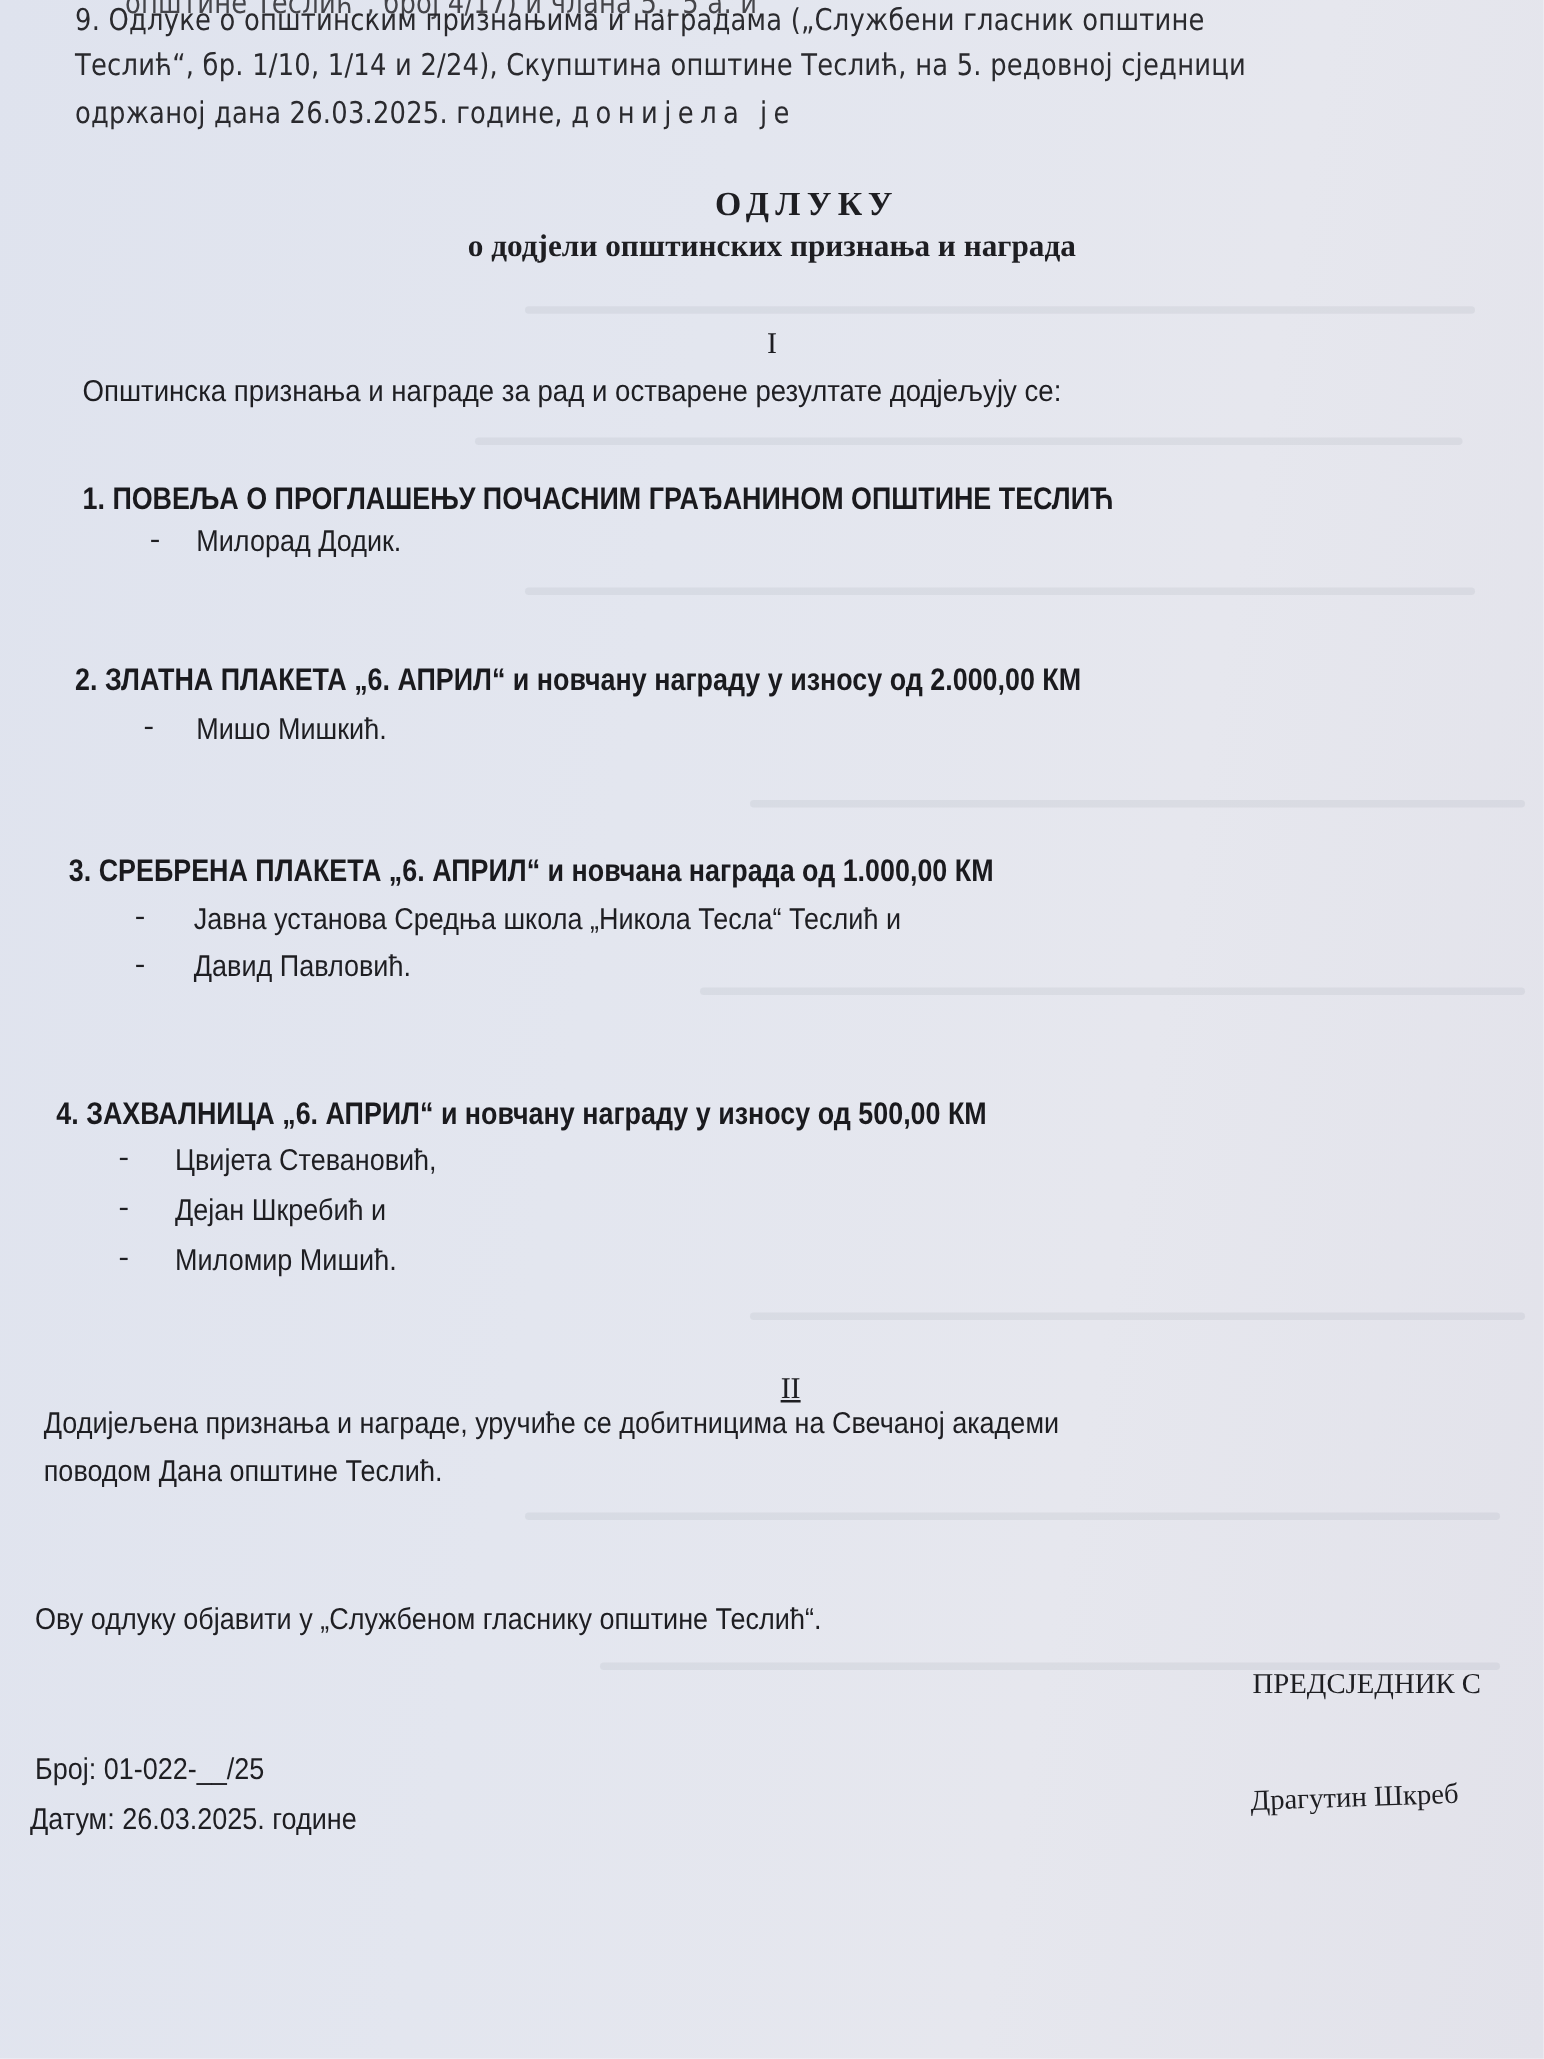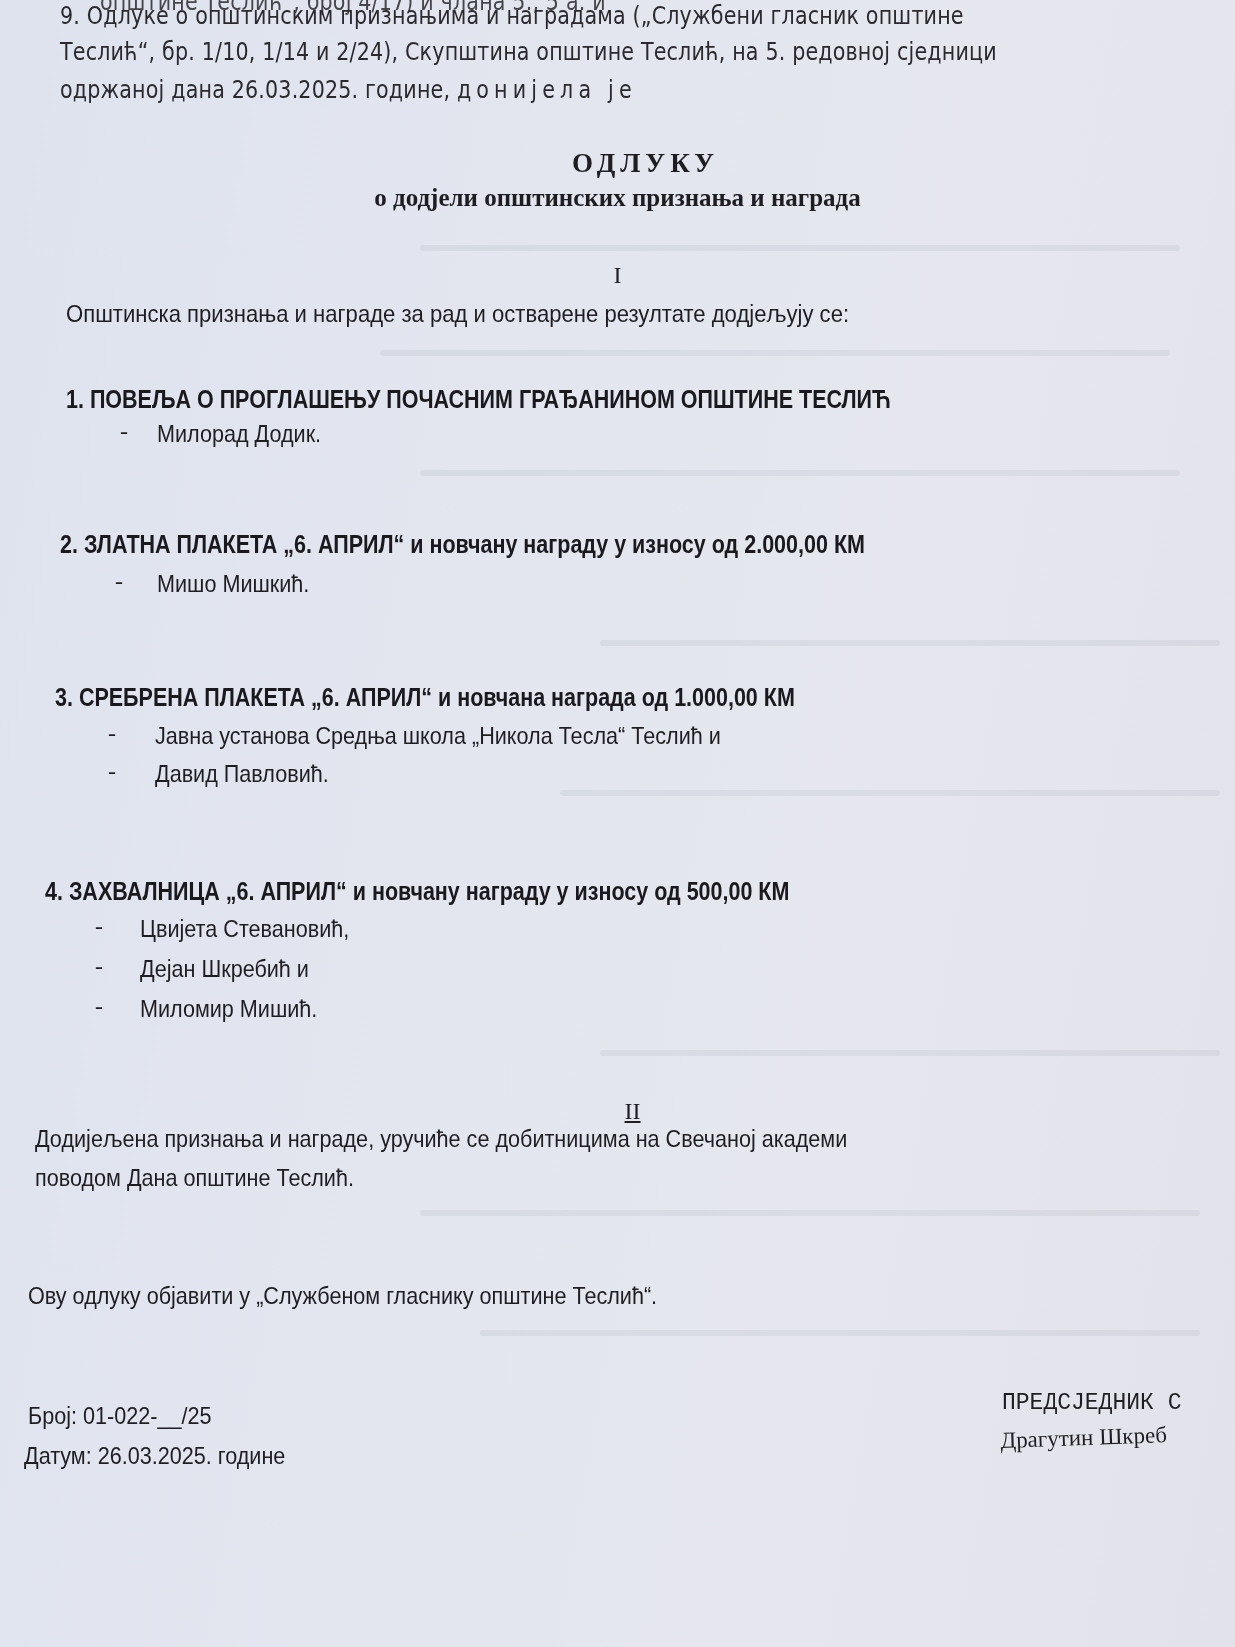--- a/index.html
+++ b/index.html
@@ -106,22 +106,22 @@
 
     .meta {
       font-size: 24px;
       font-family: "Liberation Sans", sans-serif;
       transform: scaleX(0.9); transform-origin: left top;
     }
     .broj { top: 1402px; left: 28px; }
     .datum { top: 1442px; left: 24px; }
 
     .sig-title {
-      top: 1390px; left: 1002px; font-size: 23px;
-      font-family: Liberation Mono, monospace;
+      top: 1334px; left: 1002px; font-size: 23px;
+      font-family: Liberation Serif, serif;
     }
     .sig-name {
       top: 1428px; left: 1000px; font-size: 23px;
       font-family: "Liberation Serif", serif;
       transform: rotate(-2deg); transform-origin: left top;
     }
 
     
     .bleed {
       position: absolute;

